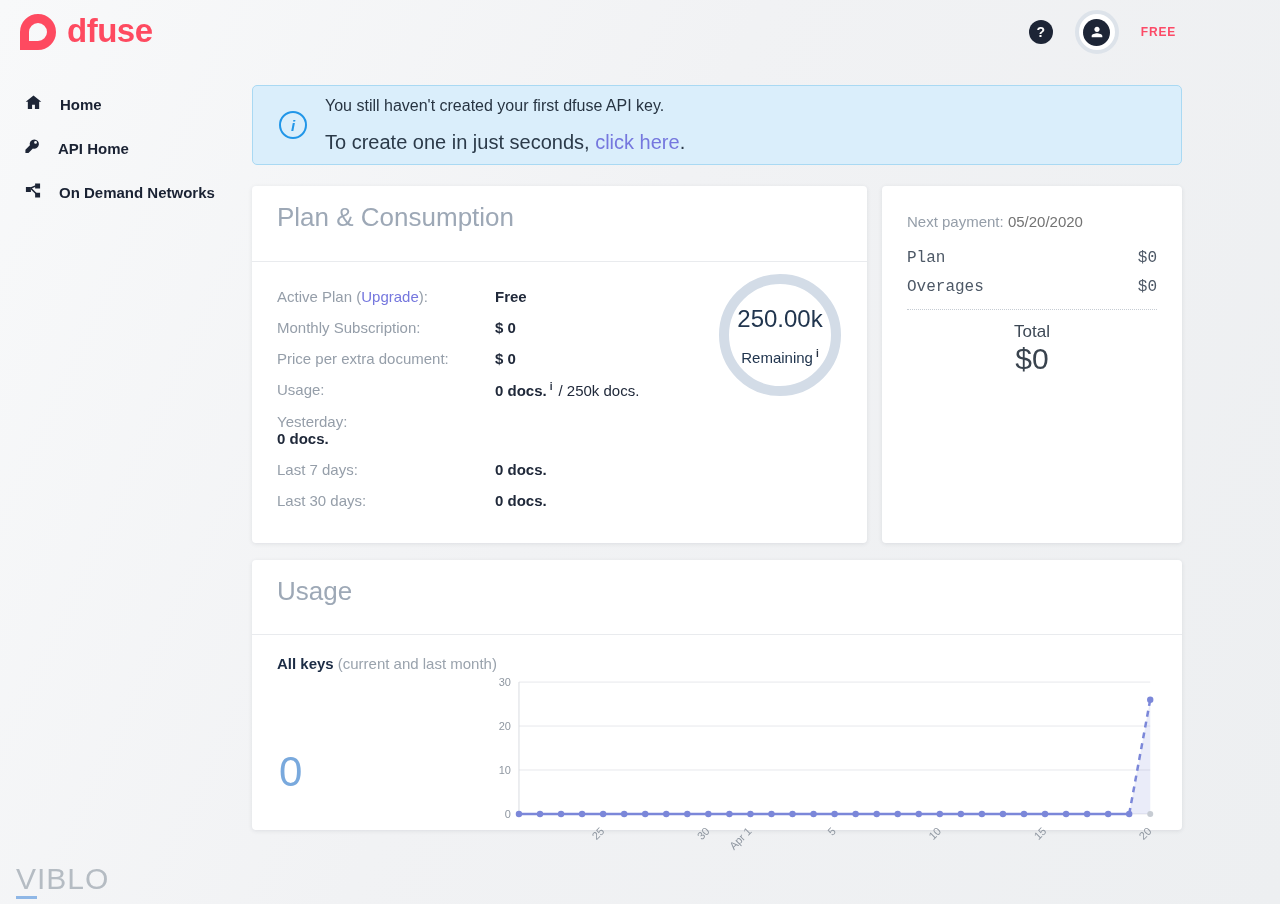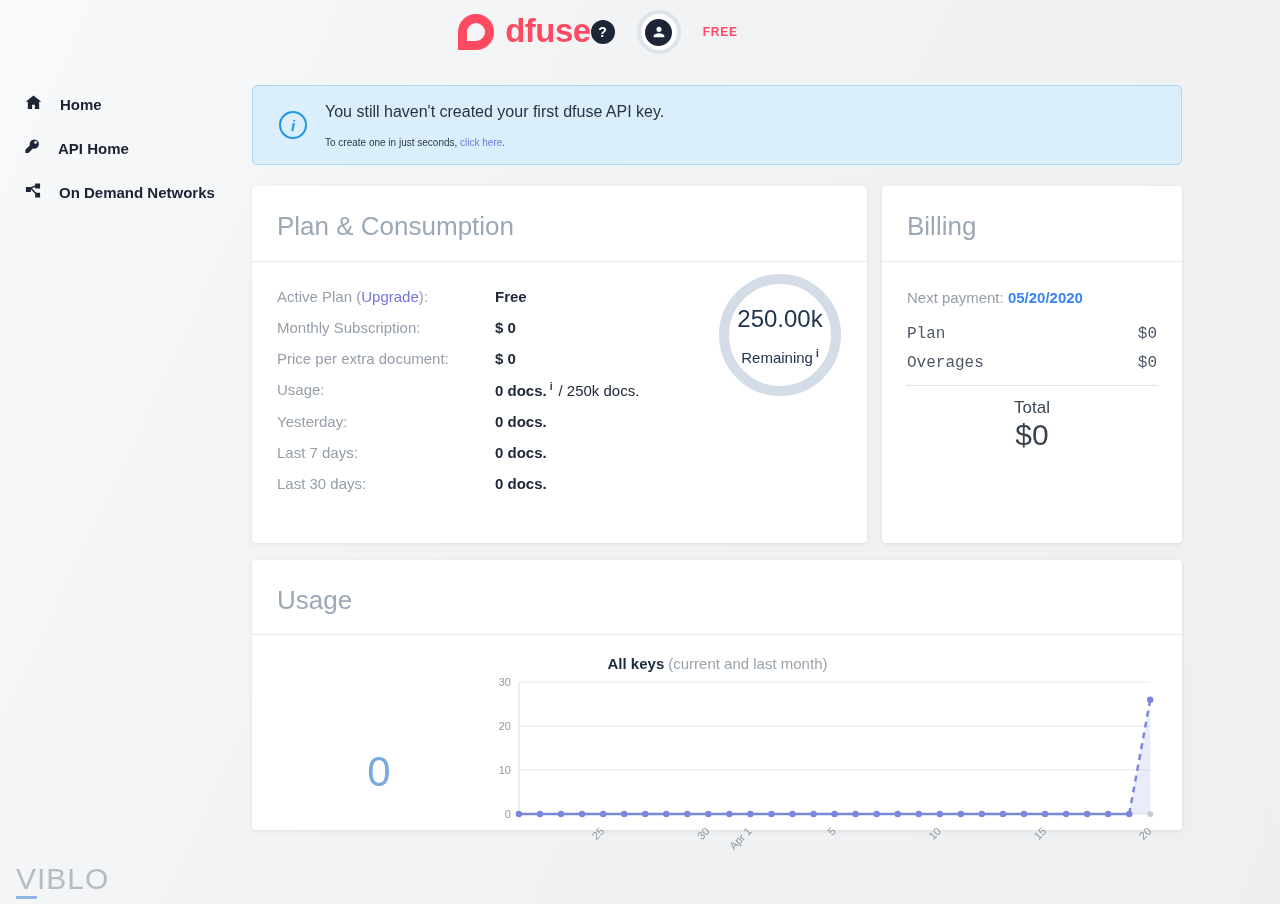--- a/index.html
+++ b/index.html
@@ -5,21 +5,21 @@
   * { margin:0; padding:0; box-sizing:border-box; }
   html,body { width:1280px; height:904px; overflow:hidden; }
   body {
     font-family:"Liberation Sans", sans-serif;
     background:linear-gradient(115deg,#f8f9fa 0%,#f1f2f4 45%,#edeff1 100%);
     color:#222c3a;
     position:relative;
   }
 
   
-  .header { height:64px; display:flex; align-items:center; justify-content:center;
+  .header { height:64px; display:flex; align-items:center; justify-content:space-between;
             padding:0 104px 0 20px; }
   .logo { display:flex; align-items:center; gap:11px; cursor:pointer; }
   .logo-mark { width:36px; height:36px; border:9px solid #fe4a60;
                border-radius:50% 50% 50% 0; background:transparent; }
   .logo-text { font-size:33px; font-weight:700; color:#fe4a60; letter-spacing:-0.5px; line-height:1; padding-bottom:4px;}
   .header-right { display:flex; align-items:center; gap:22px; }
   .help-icon { width:24px; height:24px; border-radius:50%; background:#1d2536; color:#fff;
                font-size:14px; font-weight:700; display:flex; align-items:center; justify-content:center; cursor:pointer;}
   .avatar { width:44px; height:44px; border-radius:50%; border:4px solid #dde3ea; background:#fff;
             display:flex; align-items:center; justify-content:center; cursor:pointer; }
@@ -35,57 +35,57 @@
 
   
   .main { position:absolute; left:252px; top:64px; width:930px; }
 
   .banner { margin-top:21px; height:80px; background:#daeefb; border:1px solid #a9d9f3;
             border-radius:5px; display:flex; align-items:center; padding:0 20px 0 26px; gap:18px; }
   .info-circle { width:28px; height:28px; border-radius:50%; border:2.5px solid #2196e8;
                  color:#2196e8; font-size:15px; font-weight:700; font-style:italic;
                  display:flex; align-items:center; justify-content:center; flex:0 0 auto; }
   .banner-title { font-size:16px; color:#273442; margin-bottom:7px; }
-  .banner-sub { font-size:10px; color:#2b3a49;margin-top:16px; }
+  .banner-sub { font-size:20px; color:#2b3a49;margin-top:16px; }
   .link { color:#7577de; cursor:pointer; text-decoration:none; }
 
   .cards-row { margin-top:21px; display:flex; gap:15px; }
   .card { background:#fff; border-radius:4px; box-shadow:0 1px 4px rgba(40,50,70,0.10); }
-  .card-head { height:76px; display:flex; align-items:center; padding:6px 25px 0 25px;
+  .card-head { height:76px; display:flex; align-items:flex-start; padding:16px 25px 0 25px;
                border-bottom:1px solid #e9ebee; }
   .card-title { font-size:26px; color:#9da8b6; font-weight:400; }
 
   .plan-card { width:615px; height:357px; position:relative; }
   .plan-body { padding:26px 25px 0 25px; }
   .prow { display:flex; margin-bottom:14px; font-size:15px; }
   .prow .lbl { width:218px; color:#959ea9; }
   .prow .val { font-weight:700; color:#20293a; }
   .pink { color:#fd3e64; }
-  .gap-above { margin-top:10px; }
+  .gap-above { margin-top:10px;flex-direction:column; }
   .sup-i { font-size:10px; font-weight:700; color:#273142; vertical-align:super; margin-left:3px; cursor:pointer;}
   .usage-total { font-weight:400; color:#20293a; margin-left:6px; }
 
   .gauge { position:absolute; right:26px; top:88px; width:122px; height:122px; border-radius:50%;
            border:10px solid #d3dce7; display:flex; flex-direction:column; align-items:center; justify-content:center; }
   .gauge-value { font-size:24px; color:#21354e; }
   .gauge-label { font-size:15px; color:#21354e; margin-top:15px; }
 
   .billing-card { width:300px; height:357px; }
   .billing-body { padding:27px 25px 0 25px; font-size:15px; }
   .np-row { margin-bottom:19px; }
   .np-label { color:#959ea9; }
-  .np-value { color:#3b82f6; font-weight:700; }
+  .np-value { color:#737373; font-weight:400; }
   .brow { display:flex; justify-content:space-between; color:#4d5866; font-size:16px; margin-bottom:11px;font-family:Liberation Mono, monospace; }
   .bdivider { border-top:1px dotted #c6ccd3; margin:13px 0 12px 0; }
   .trow { display:flex; justify-content:flex-end; align-items:center;flex-direction:column; }
   .t-label { font-size:17px; color:#3d4855; }
   .t-value { font-size:30px; color:#39434e; }
 
   .usage-card { margin-top:17px; width:930px; height:270px; }
-  .usage-body { padding:20px 24px 0 25px;text-align:center; }
+  .usage-body { padding:20px 24px 0 25px; }
   .usage-sub { font-size:15px; }
   .usage-sub .bold { font-weight:700; color:#1c2c45; }
   .usage-sub .rest { color:#9aa3ad; margin-left:4px; }
   .chart-row { display:flex; align-items:center; margin-top:2px; }
   .big-zero { width:202px; font-size:42px; font-weight:300; color:#79a9dd; padding-left:2px; }
   svg text { font-family:"Liberation Sans", sans-serif; }
 
   .watermark { position:absolute; left:16px; bottom:8px; font-size:30px; color:#b5bcc3;
                letter-spacing:1px; }
   .watermark .v { border-bottom:3px solid #8fb7e6; padding-bottom:1px; }
@@ -187,23 +187,20 @@
           <span class="val">0 docs.</span>
         </div>
       </div>
       <div class="gauge">
         <div class="gauge-value">250.00k</div>
         <div class="gauge-label"><span>Remaining</span><sup class="sup-i">i</sup></div>
       </div>
     </div>
 
     <div class="card billing-card">
-      <div class="card-head">
-        <div class="card-title">Billing</div>
-      </div>
       <div class="billing-body">
         <div class="np-row">
           <span class="np-label">Next payment: </span><span class="np-value">05/20/2020</span>
         </div>
         <div class="brow">
           <span>Plan</span>
           <span>$0</span>
         </div>
         <div class="brow">
           <span>Overages</span>

